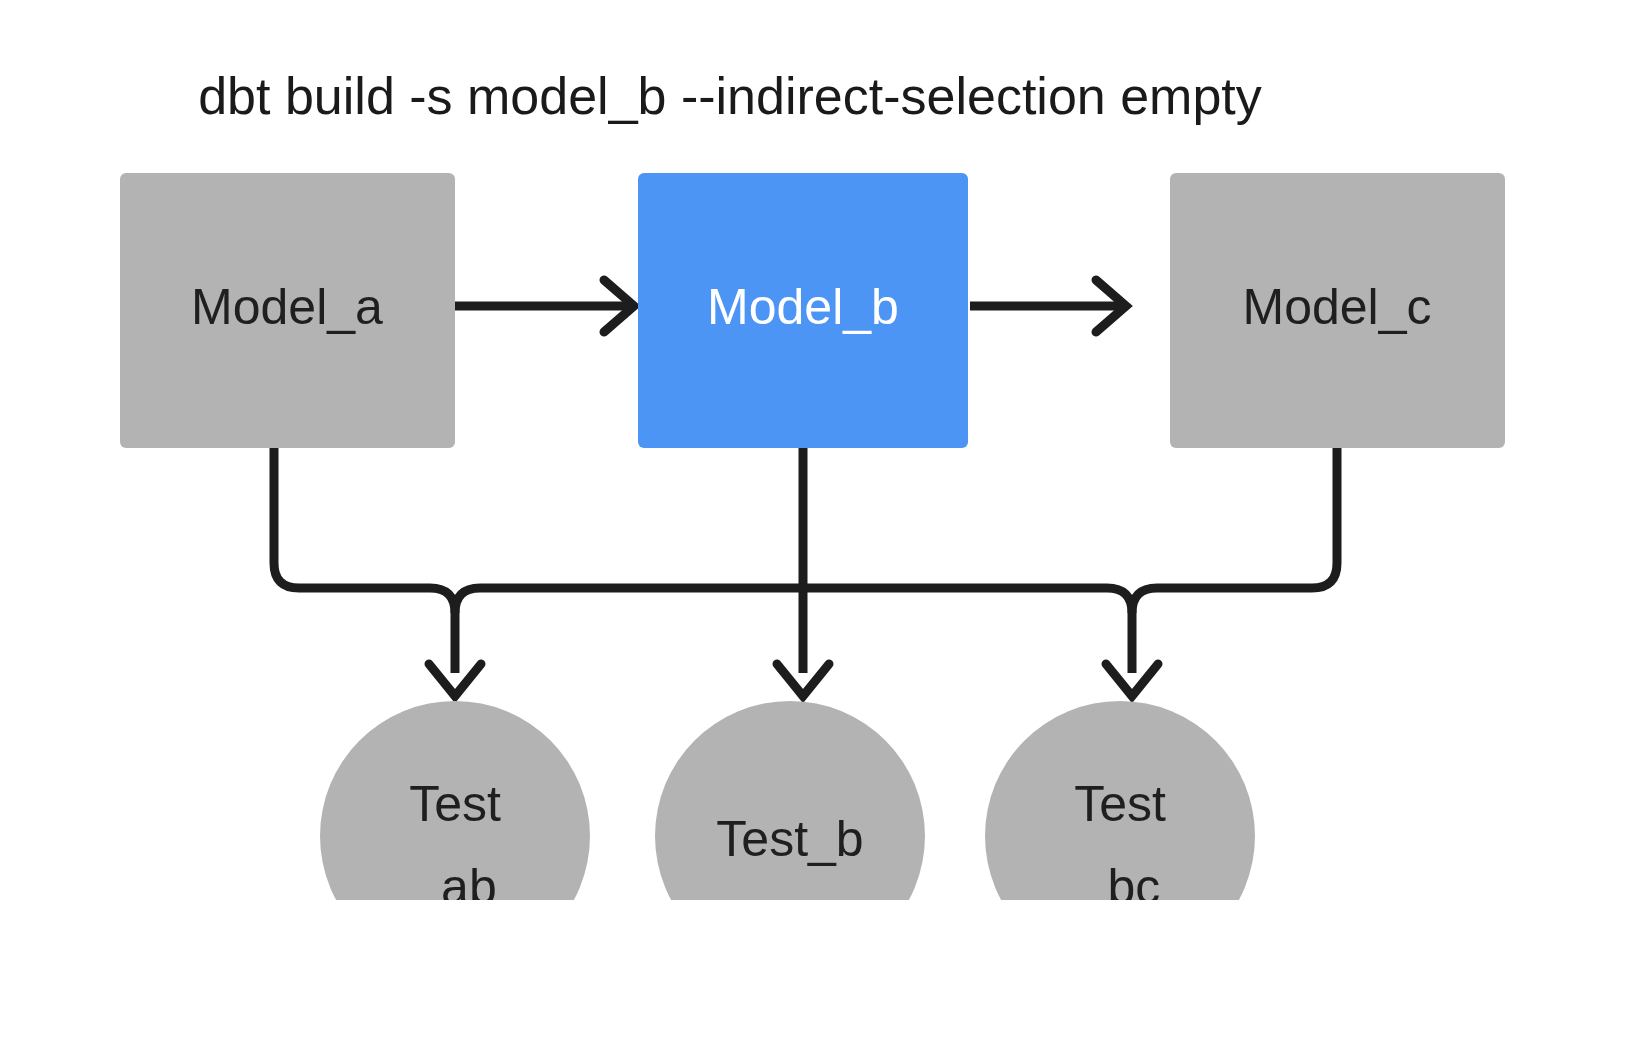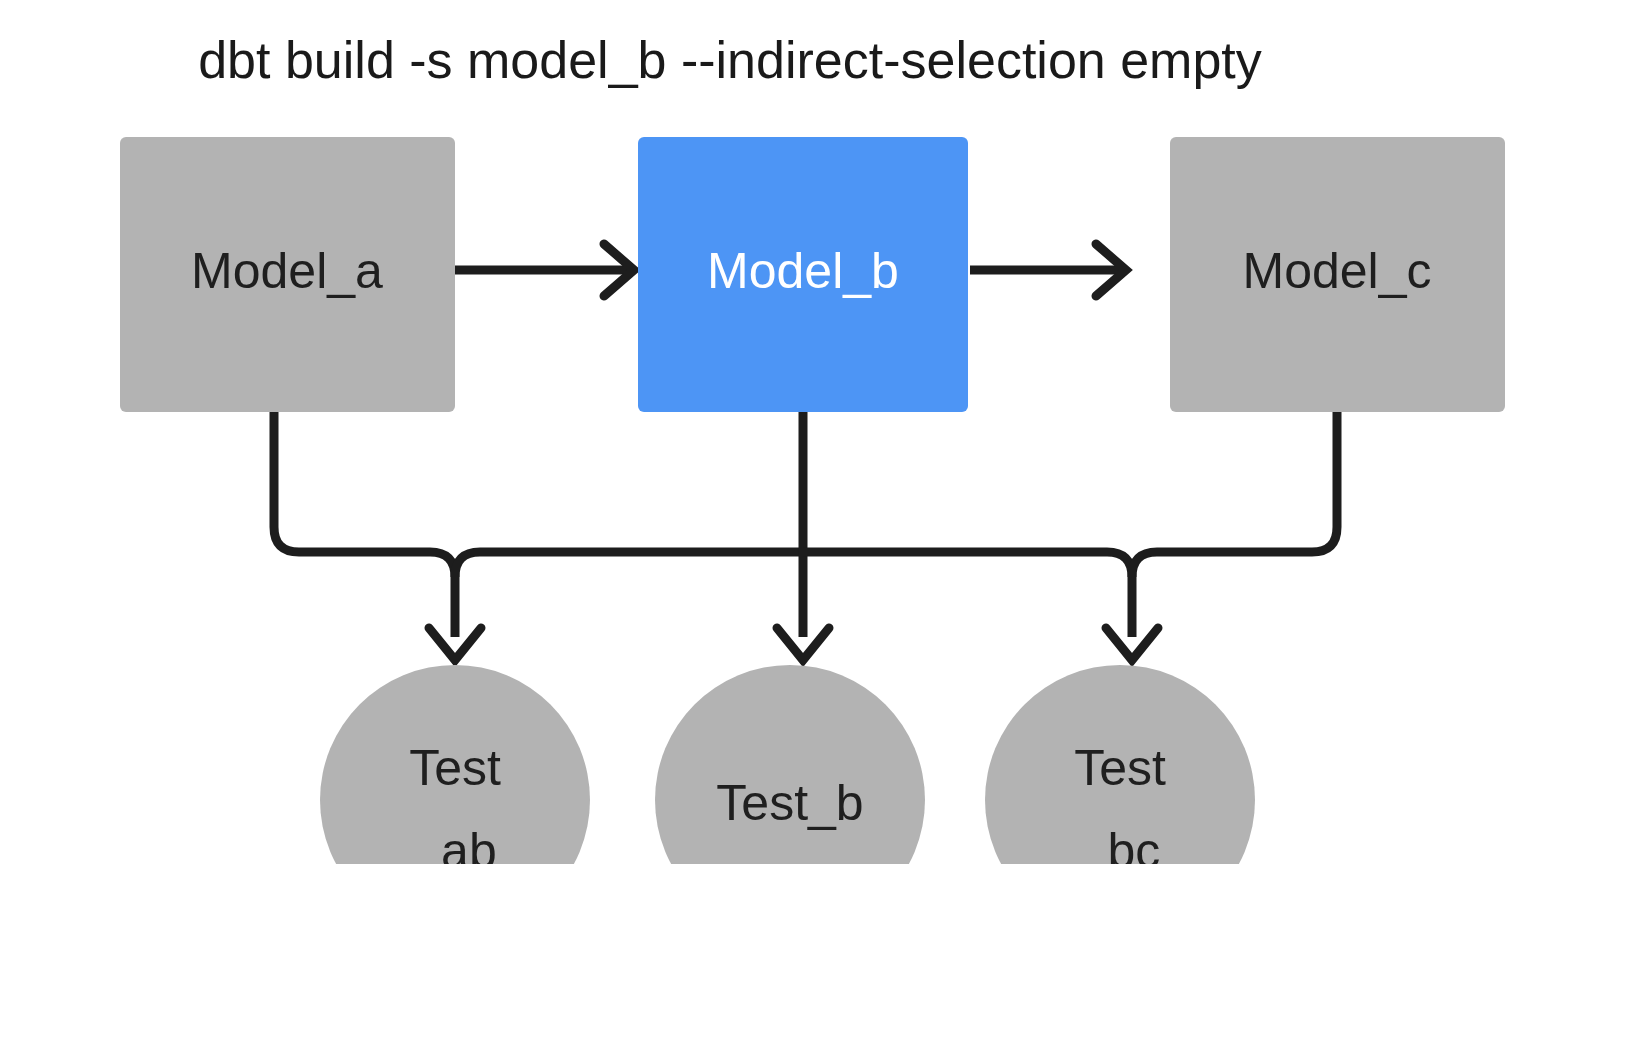--- a/index.html
+++ b/index.html
@@ -10,20 +10,21 @@
   }
   body {
     font-family: "Liberation Sans", sans-serif;
   }
   #canvas {
     position: relative;
     width: 1630px;
     height: 864px;
     background: #ffffff;
     overflow: hidden;
+    margin-top: 36px;
   }
   #diagram-svg {
     position: absolute;
     inset: 0;
     width: 1630px;
     height: 1060px;
     display: block;
   }
   .diagram-title {
     font-family: "Liberation Sans", sans-serif;

